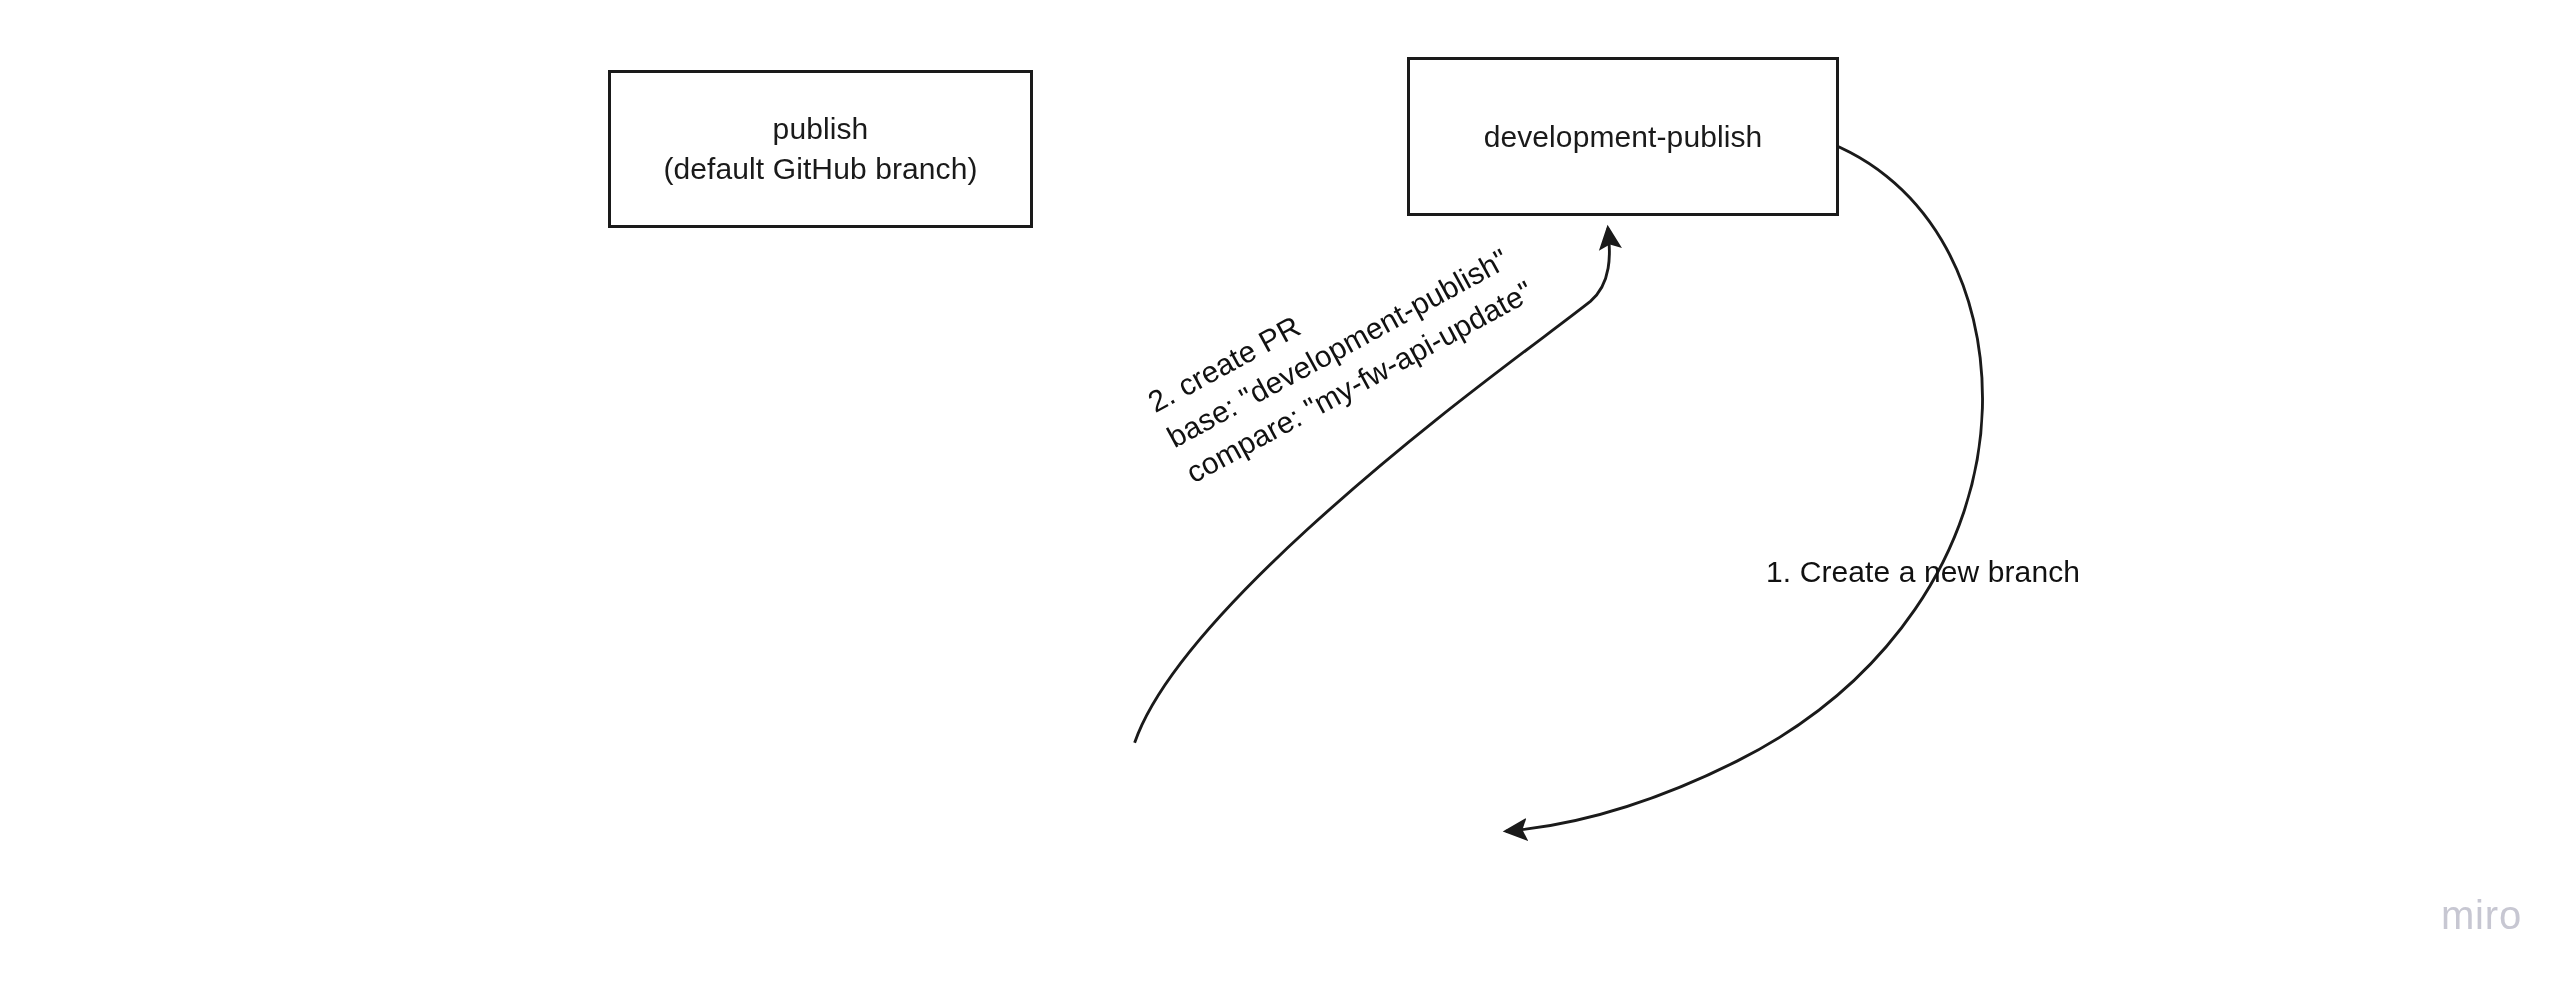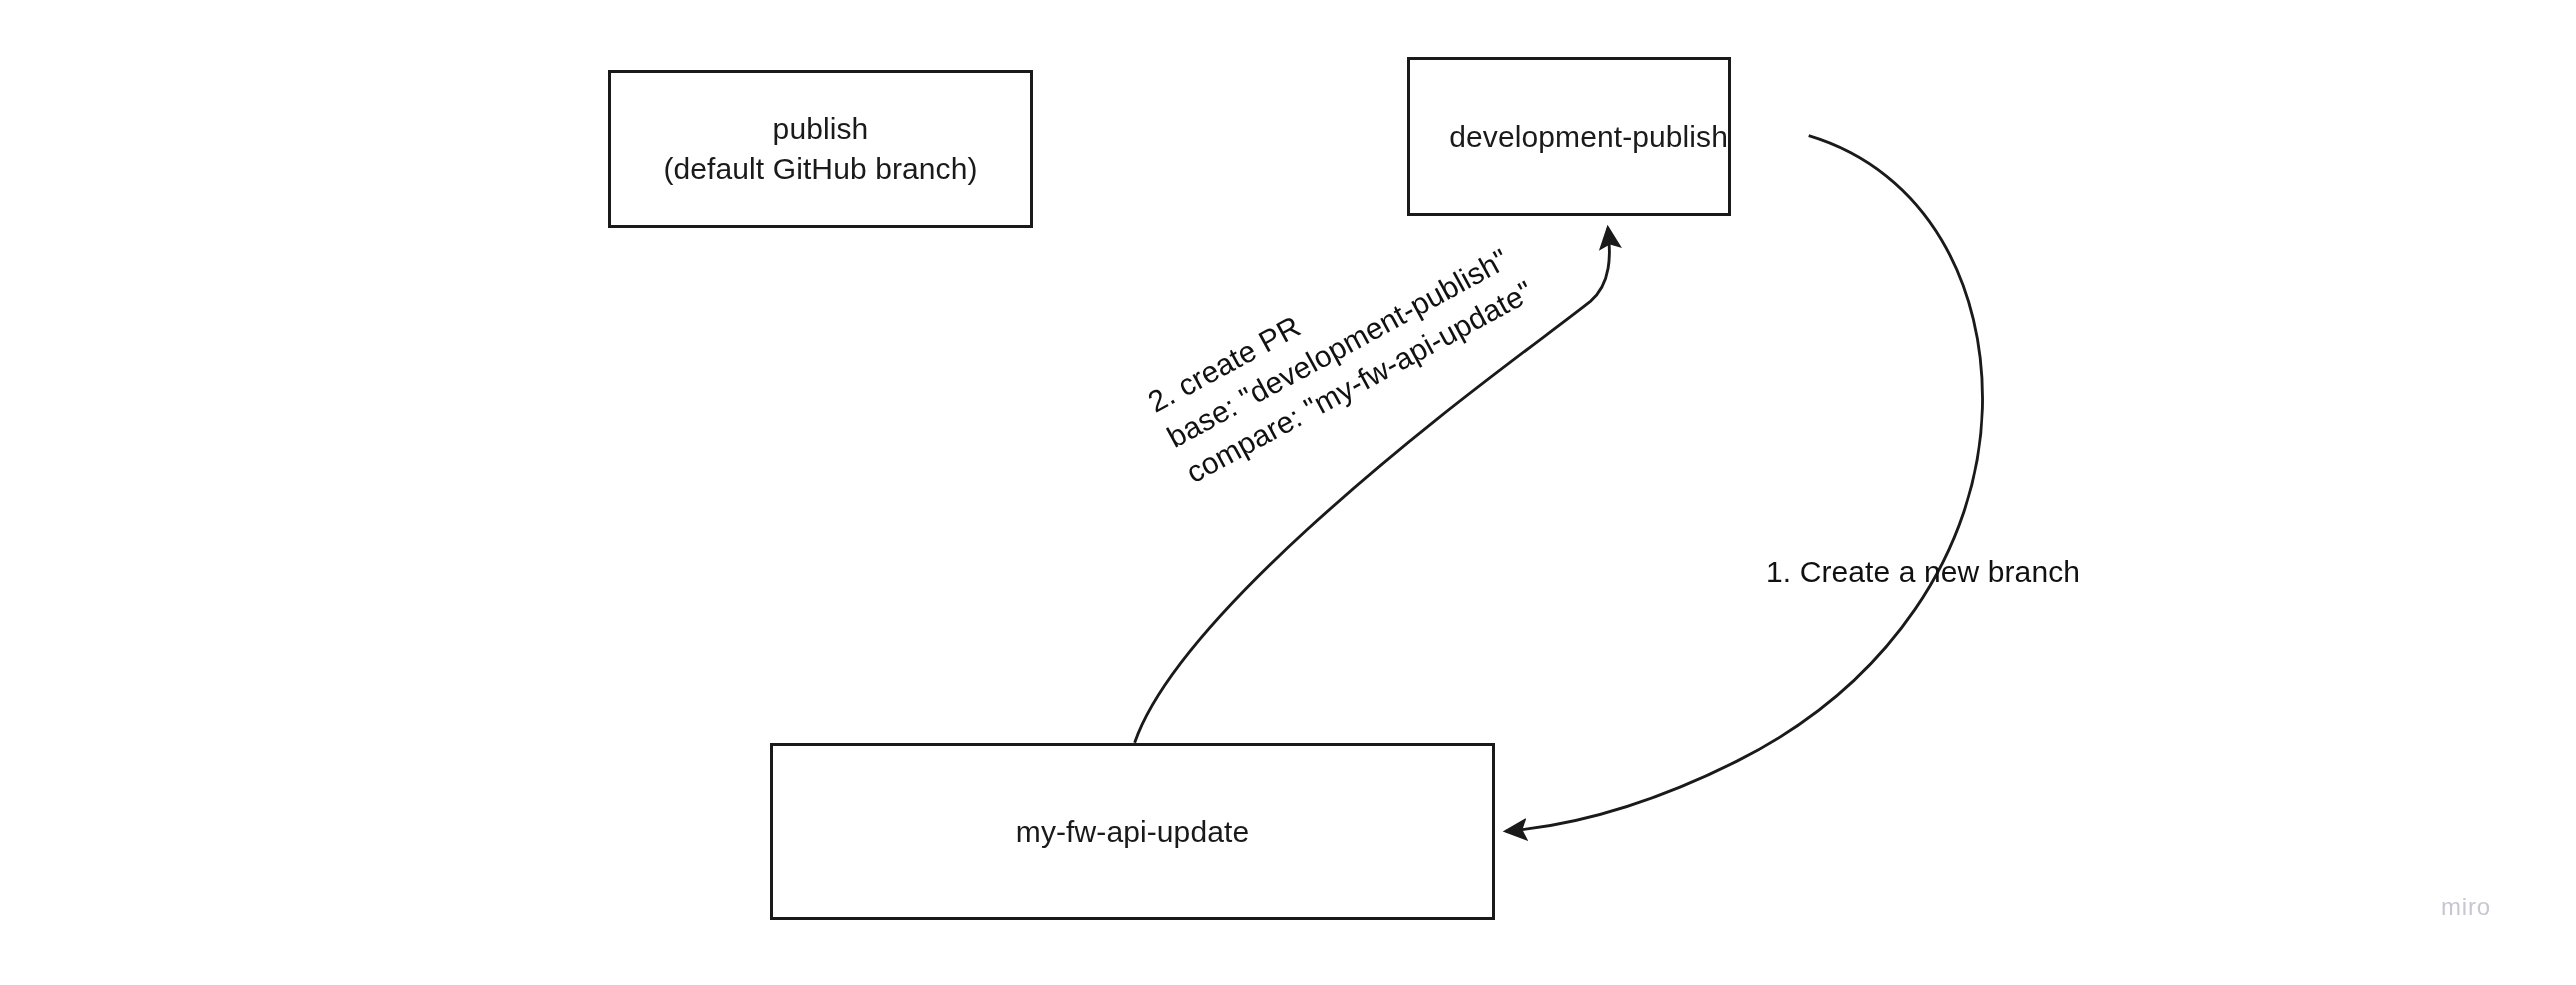--- a/index.html
+++ b/index.html
@@ -42,23 +42,22 @@
   }
   #node-publish {
     left: 608px;
     top: 70px;
     width: 425px;
     height: 158px;
   }
   #node-development-publish {
     left: 1407px;
     top: 57px;
-    width: 324px;
+    width: 432px;
     height: 159px;
-    justify-content: flex-end;
   }
   #node-my-fw-api-update {
     left: 770px;
     top: 743px;
     width: 725px;
     height: 177px;
   }
   .edge-label {
     position: absolute;
     color: #1a1a1a;
@@ -77,21 +76,21 @@
   #edge-label-create-branch {
     left: 1766px;
     top: 552px;
     letter-spacing: 0.1px;
     text-align: center;
   }
   #watermark {
     position: absolute;
     left: 2441px;
     top: 893px;
-    font-size: 24px;
+    font-size: 40px;
     color: #c7c7d2;
     letter-spacing: 0.8px;
     font-family: "Liberation Sans", sans-serif;
   }
 </style>
 </head>
 <body>
 
 <div id="canvas">
 
@@ -109,23 +108,20 @@
 
   <div class="node" id="node-publish">
     <div class="node-label">publish
 (default GitHub branch)</div>
   </div>
 
   <div class="node" id="node-development-publish">
     <div class="node-label">development-publish</div>
   </div>
 
-  <div class="node" id="node-my-fw-api-update">
-    <div class="node-label">my-fw-api-update</div>
-  </div>
 
   <div class="edge-label" id="edge-label-create-pr">2. create PR
 base: "development-publish"
 compare: "my-fw-api-update"</div>
 
   <div class="edge-label" id="edge-label-create-branch">1. Create a new branch</div>
 
   <div id="watermark">miro</div>
 
 </div>

